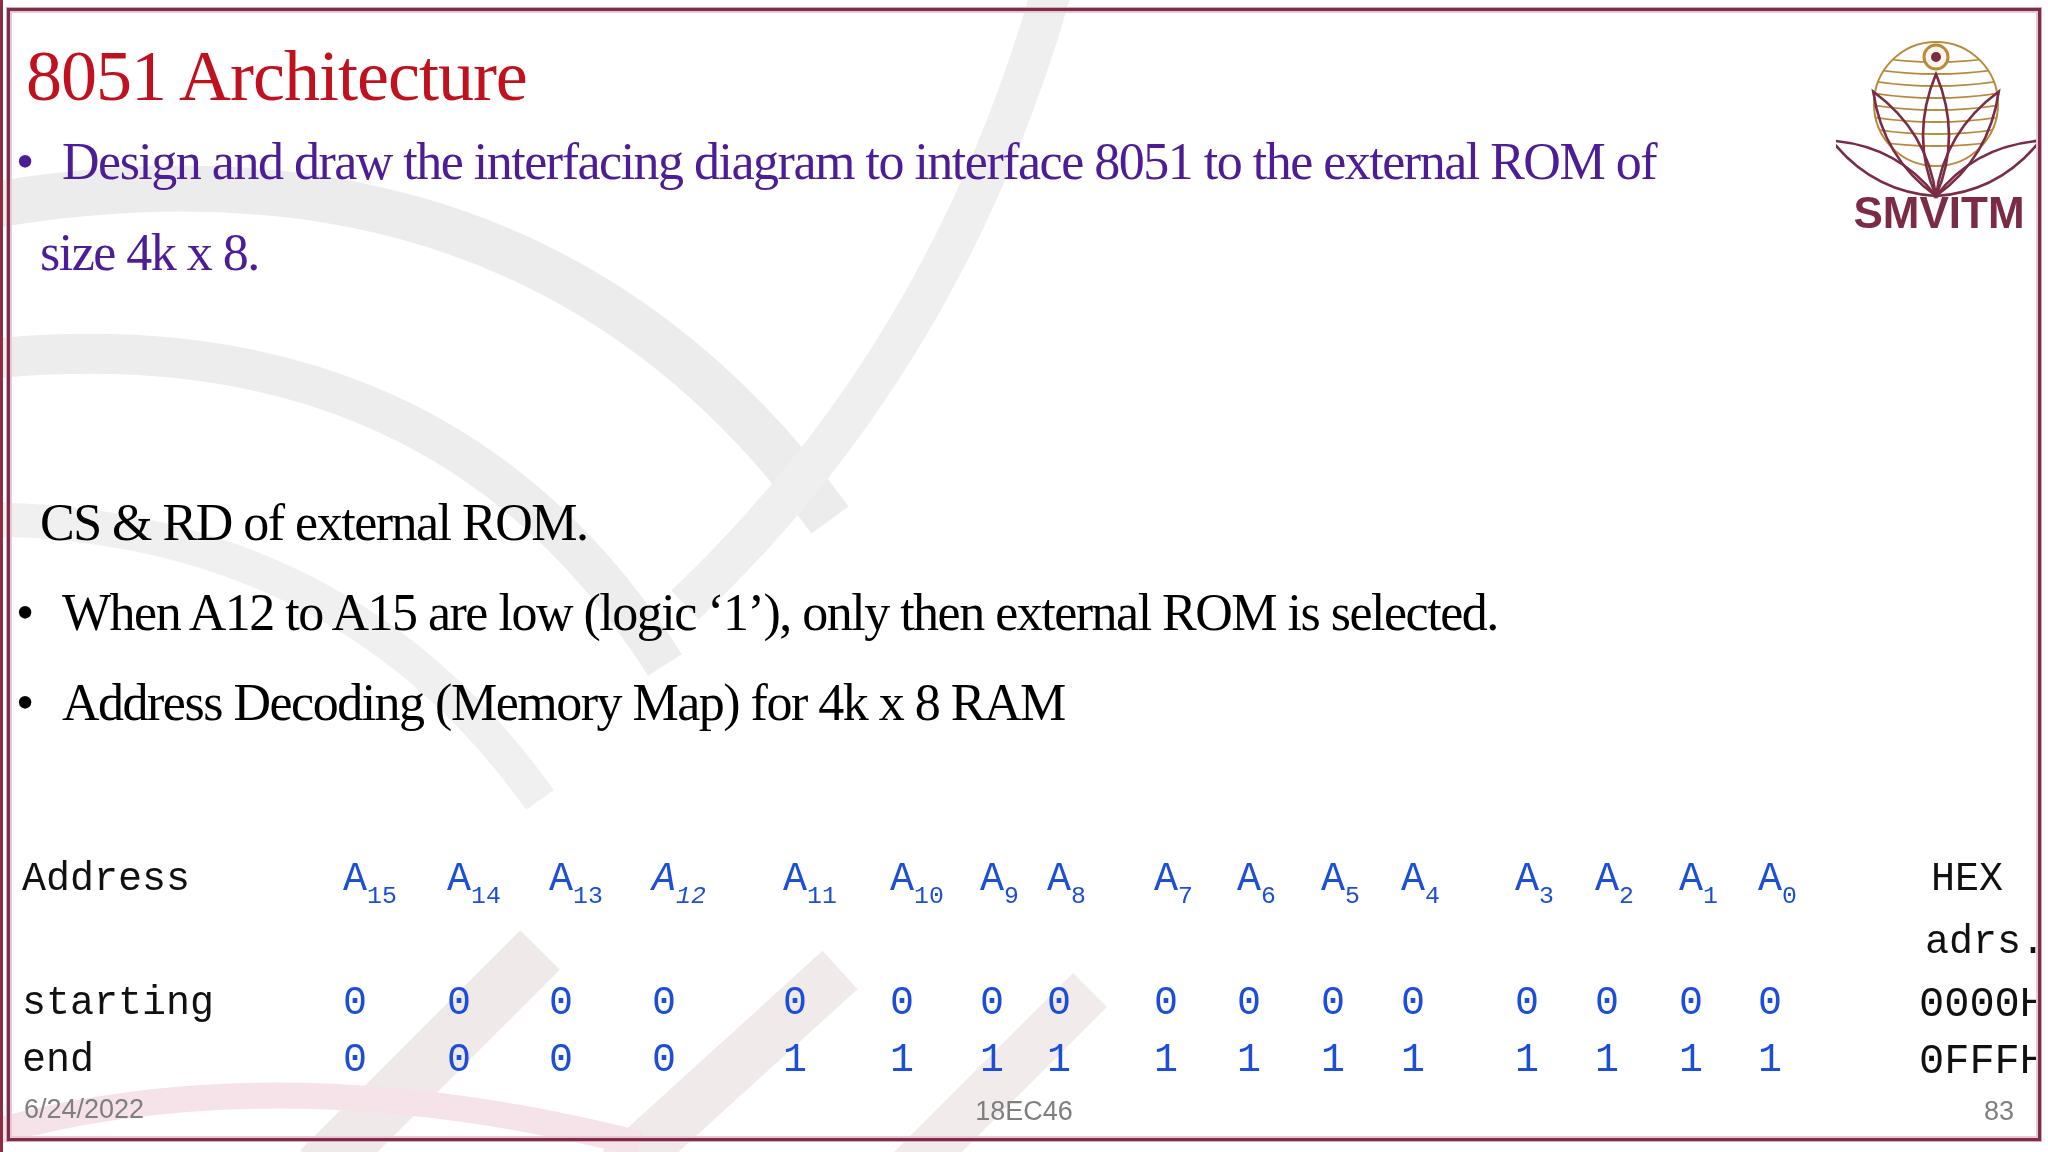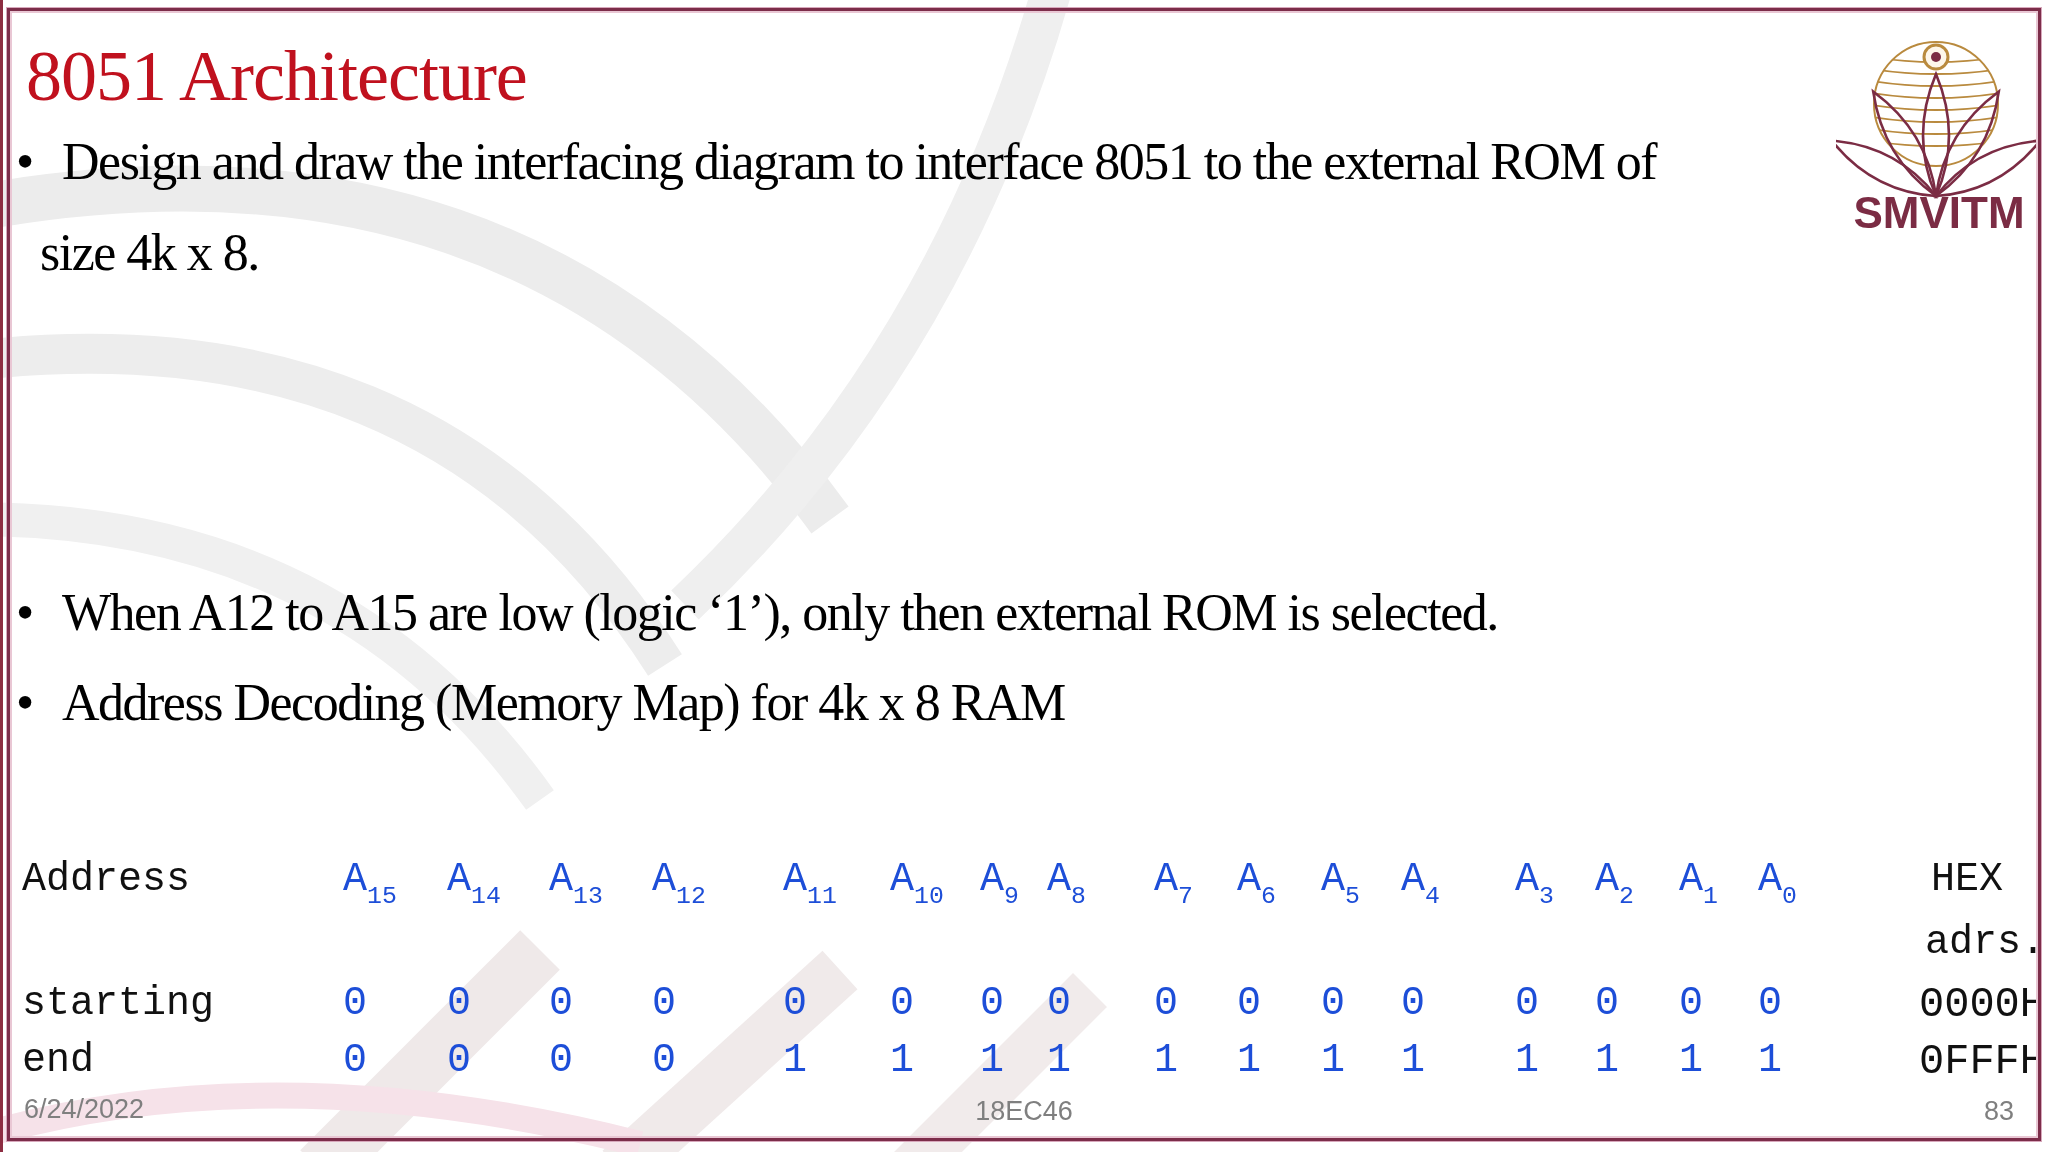--- a/index.html
+++ b/index.html
@@ -16,21 +16,21 @@
     box-shadow:0 0 0 2px #e9c7d4 inset, 0 0 0 1px #d8a8bc;
     z-index:3;pointer-events:none;
   }
   #logo{position:absolute;left:1836px;top:24px;width:206px;height:214px;z-index:1;}
   #content{position:absolute;left:0;top:0;width:1666px;height:1152px;z-index:2;}
   .abs{position:absolute;white-space:pre;line-height:1.12;}
   #page-title{
     left:26px;top:36px;font-size:72px;letter-spacing:-1px;color:#c0111e;
   }
   .bline{font-size:52px;letter-spacing:-1.5px;color:#000000;}
-  .bline.red{color:#000000;}
+  .bline.red{color:#4c1d95;}
   .mk{display:inline-block;width:46px;}
   sup{font-size:58%;position:relative;top:-0.42em;letter-spacing:0;}
   
   .tmono{font-family:"Liberation Mono", monospace;font-size:40px;line-height:1.1;color:#111;}
   .tcell{position:absolute;width:96px;text-align:left;font-family:"Liberation Mono",monospace;font-size:40px;line-height:1.1;color:#1d4ed8;white-space:pre;}
   .tcell sub{font-size:62%;position:relative;top:0.18em;}
   .hexbox{width:190px;text-align:right;}
   
   .foot{font-family:"Liberation Sans", sans-serif;font-size:27px;color:#7f7f7f;letter-spacing:0;}
 </style>
@@ -85,41 +85,42 @@
 <div id="content">
 
   <div class="abs" id="page-title">8051 Architecture</div>
 
   <div class="abs bline red" style="left:16px;top:133px"><span class="mk">•</span><span>Design and draw the interfacing diagram to interface 8051 to the external ROM of</span></div>
 
   <div class="abs bline red" style="left:40px;top:224px"><span>size 4k x 8.</span></div>
 
 
 
+  <div class="abs bline" style="left:40px;top:494px"><span>CS &amp; RD of external ROM.</span></div>
 
   <div class="abs bline" style="left:16px;top:584px"><span class="mk">•</span><span>When A12 to A15 are low (logic ‘1’), only then external ROM is selected.</span></div>
 
   <div class="abs bline" style="left:16px;top:674px"><span class="mk">•</span><span>Address Decoding (Memory Map) for 4k x 8 RAM</span></div>
 
   <div id="table-layer">
     <div class="abs tmono" style="left:22px;top:858px">Address</div>
     <div class="abs tmono" style="left:1875px;top:858px;width:184px;text-align:center">HEX</div>
     <div class="abs tmono hexbox" style="left:1855px;top:921px">adrs.</div>
 
     <div class="abs tmono" style="left:22px;top:982px">starting</div>
     <div class="abs tmono hexbox" style="left:1855px;top:982px;font-size:42px">0000H</div>
 
     <div class="abs tmono" style="left:22px;top:1039px">end</div>
     <div class="abs tmono hexbox" style="left:1855px;top:1039px;font-size:42px">0FFFH</div>
 
     <div id="bit-layer">
         <span class="tcell" style="left: 343px; top: 858px;">A<sub>15</sub></span>
         <span class="tcell" style="left: 447px; top: 858px;">A<sub>14</sub></span>
         <span class="tcell" style="left: 549px; top: 858px;">A<sub>13</sub></span>
-        <span class="tcell" style="left: 652px; top: 858px;">A<sub>12</sub></span>
+        <span class="tcell" style="left: 652px; top: 858px; font-style: italic;">A<sub>12</sub></span>
         <span class="tcell" style="left: 783px; top: 858px;">A<sub>11</sub></span>
         <span class="tcell" style="left: 890px; top: 858px;">A<sub>10</sub></span>
         <span class="tcell" style="left: 980px; top: 858px;">A<sub>9</sub></span>
         <span class="tcell" style="left: 1047px; top: 858px;">A<sub>8</sub></span>
         <span class="tcell" style="left: 1154px; top: 858px;">A<sub>7</sub></span>
         <span class="tcell" style="left: 1237px; top: 858px;">A<sub>6</sub></span>
         <span class="tcell" style="left: 1321px; top: 858px;">A<sub>5</sub></span>
         <span class="tcell" style="left: 1401px; top: 858px;">A<sub>4</sub></span>
         <span class="tcell" style="left: 1515px; top: 858px;">A<sub>3</sub></span>
         <span class="tcell" style="left: 1595px; top: 858px;">A<sub>2</sub></span>

